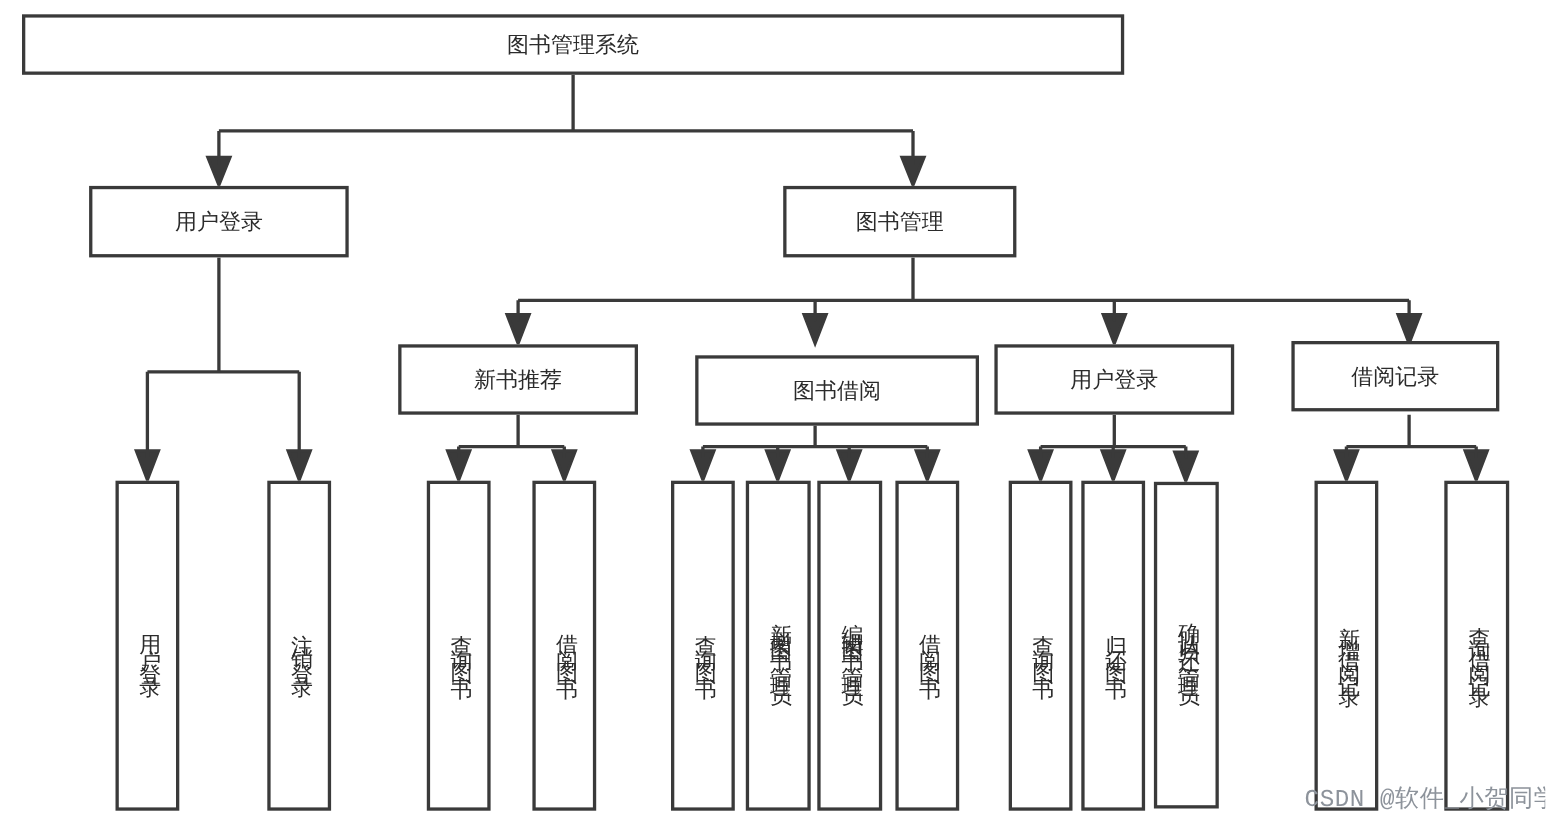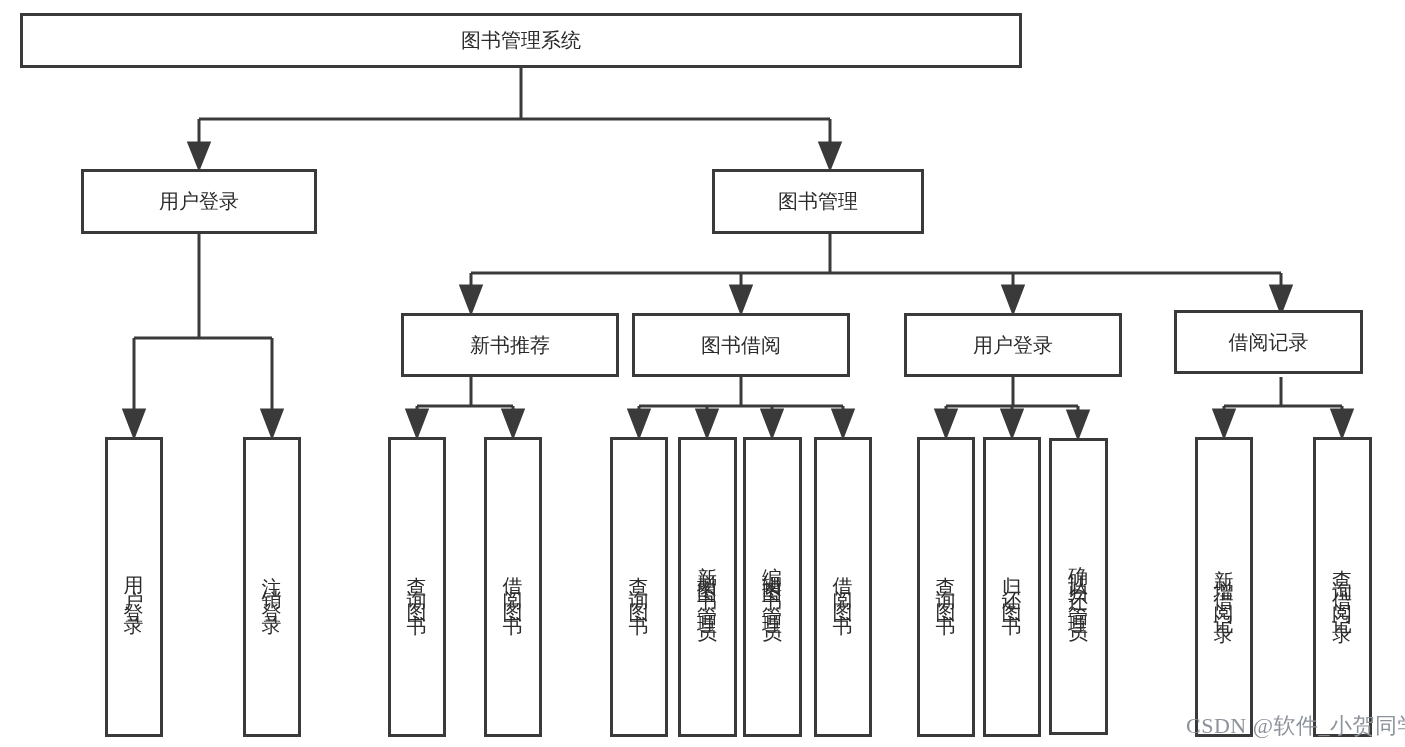--- a/index.html
+++ b/index.html
@@ -1,20 +1,20 @@
 <!DOCTYPE html>
 <html><head>
 <meta charset="utf-8">
 <style>
   html,body{margin:0;padding:0;background:#ffffff;}
   #canvas{
     position:relative;
     width:1405px;height:747px;
     background:#ffffff;
-    font-family:Liberation Serif, serif;
+    font-family:Liberation Mono, monospace;
     overflow:hidden;
   }
   #connectors{position:absolute;left:0;top:0;z-index:1;}
   .box{
     position:absolute;
     box-sizing:border-box;
     background:#ffffff;
     border:3px solid #3a3a3a;
     display:flex;align-items:center;justify-content:center;
     color:#2b2b2b;font-size:20px;
@@ -89,22 +89,22 @@
       <path class="arrow" d="M1224 406 V416 M1214 410 H1234 L1224 436 Z"></path>
       <path class="arrow" d="M1342 406 V416 M1332 410 H1352 L1342 436 Z"></path>
     </g>
   </svg>
 
   <div class="box" style="left:20px;top:13px;width:1002px;height:55px;">图书管理系统</div>
 
   <div class="box" style="left:81px;top:169px;width:236px;height:65px;">用户登录</div>
   <div class="box" style="left:712px;top:169px;width:212px;height:65px;">图书管理</div>
 
-  <div class="box" style="left:362px;top:313px;width:218px;height:64px;margin-left:39px;">新书推荐</div>
-  <div class="box" style="left:632px;top:313px;width:218px;height:64px;">图书借阅</div>
+  <div class="box" style="left:362px;top:313px;width:218px;height:64px;">新书推荐</div>
+  <div class="box" style="left:632px;top:323px;width:258px;height:64px;">图书借阅</div>
   <div class="box" style="left:904px;top:313px;width:218px;height:64px;">用户登录</div>
   <div class="box" style="left:1174px;top:310px;width:189px;height:64px;">借阅记录</div>
 
   <div class="box vbox" style="left:105px;top:437px;width:58px;height:300px;">用户登录</div>
   <div class="box vbox" style="left:243px;top:437px;width:58px;height:300px;">注销登录</div>
 
   <div class="box vbox" style="left:388px;top:437px;width:58px;height:300px;">查询图书</div>
   <div class="box vbox" style="left:484px;top:437px;width:58px;height:300px;">借阅图书</div>
 
   <div class="box vbox" style="left:610px;top:437px;width:58px;height:300px;">查询图书</div>

